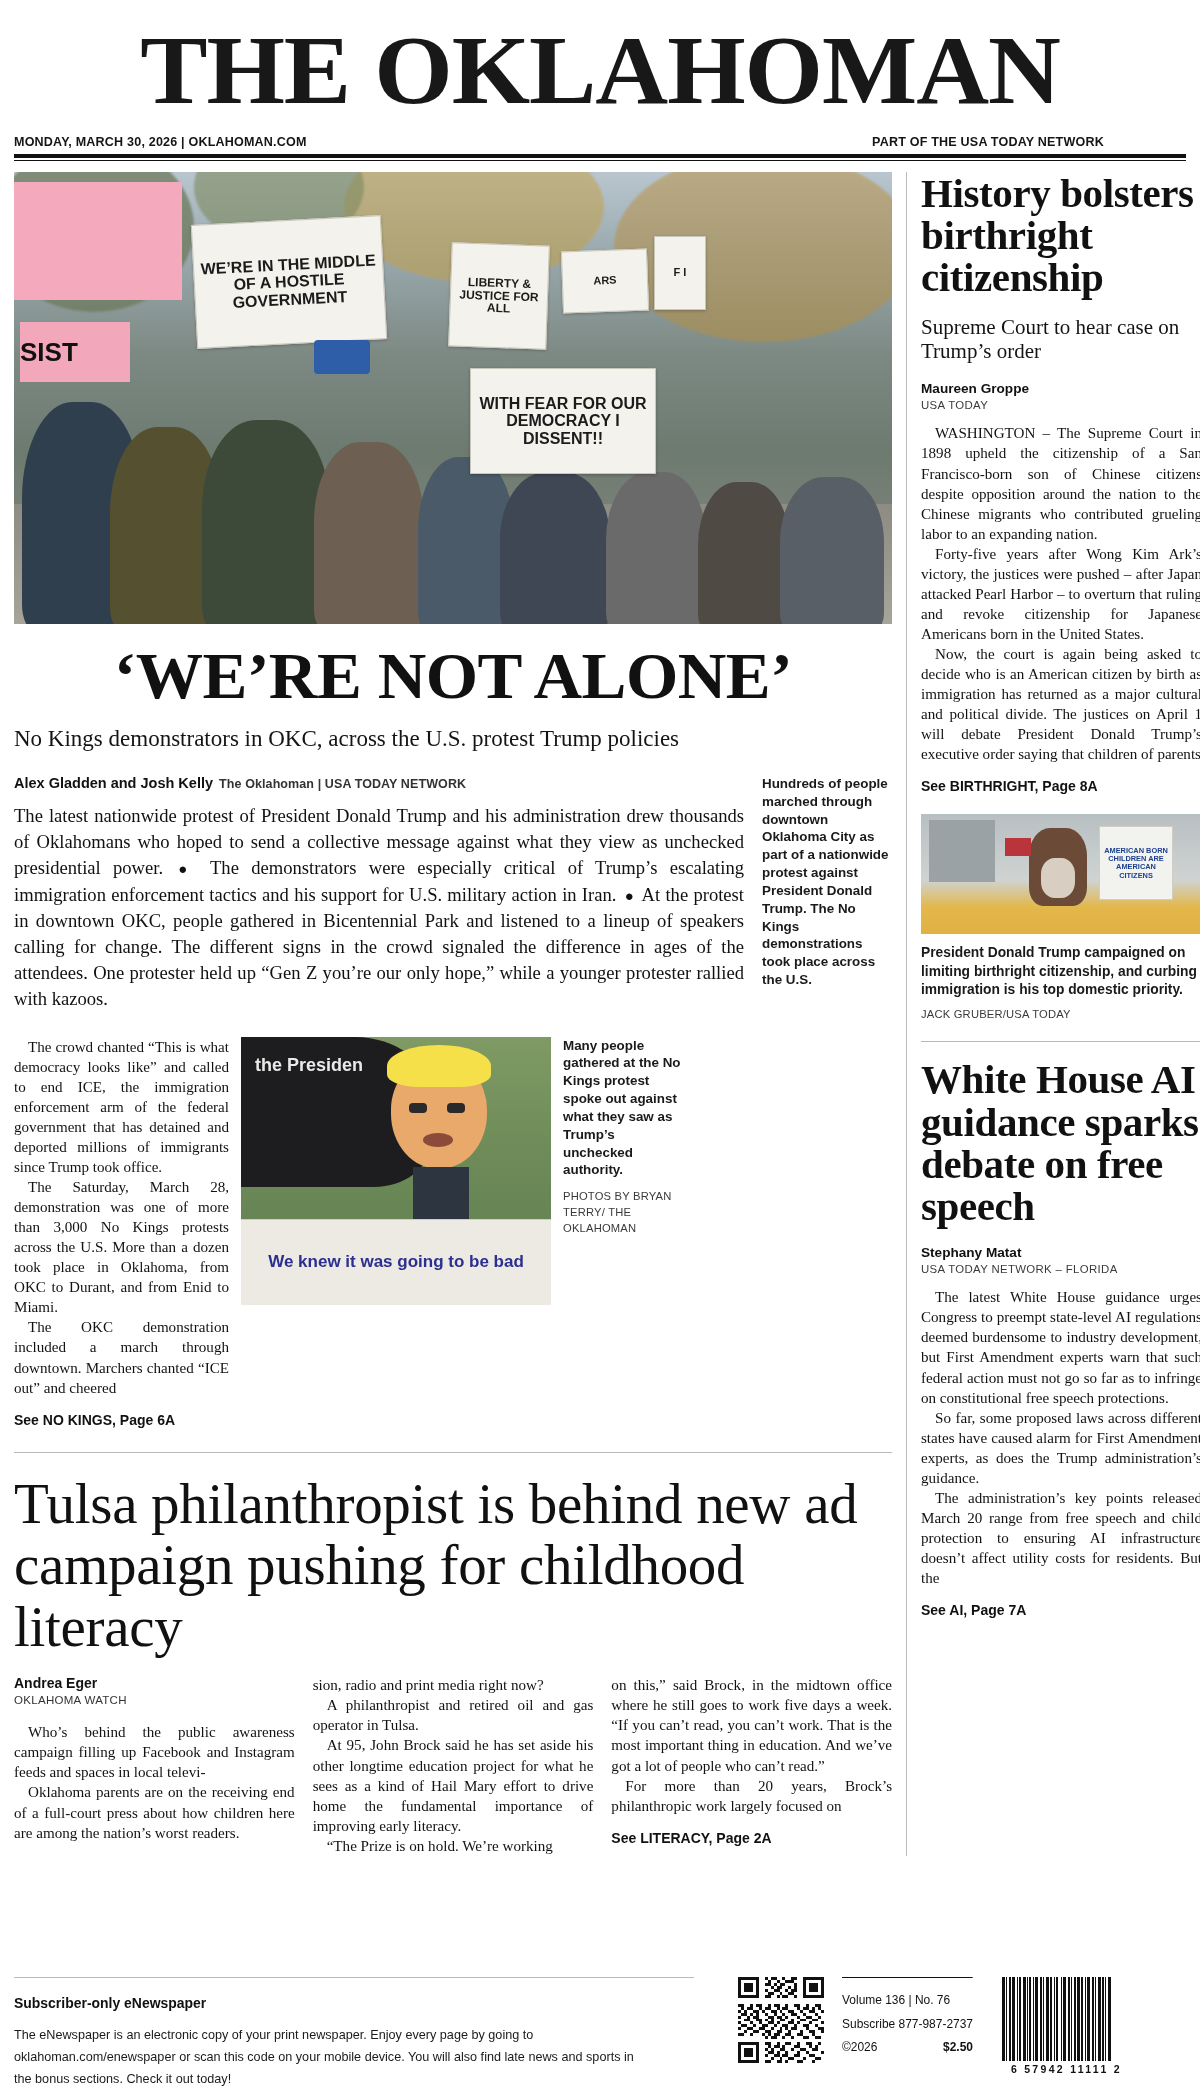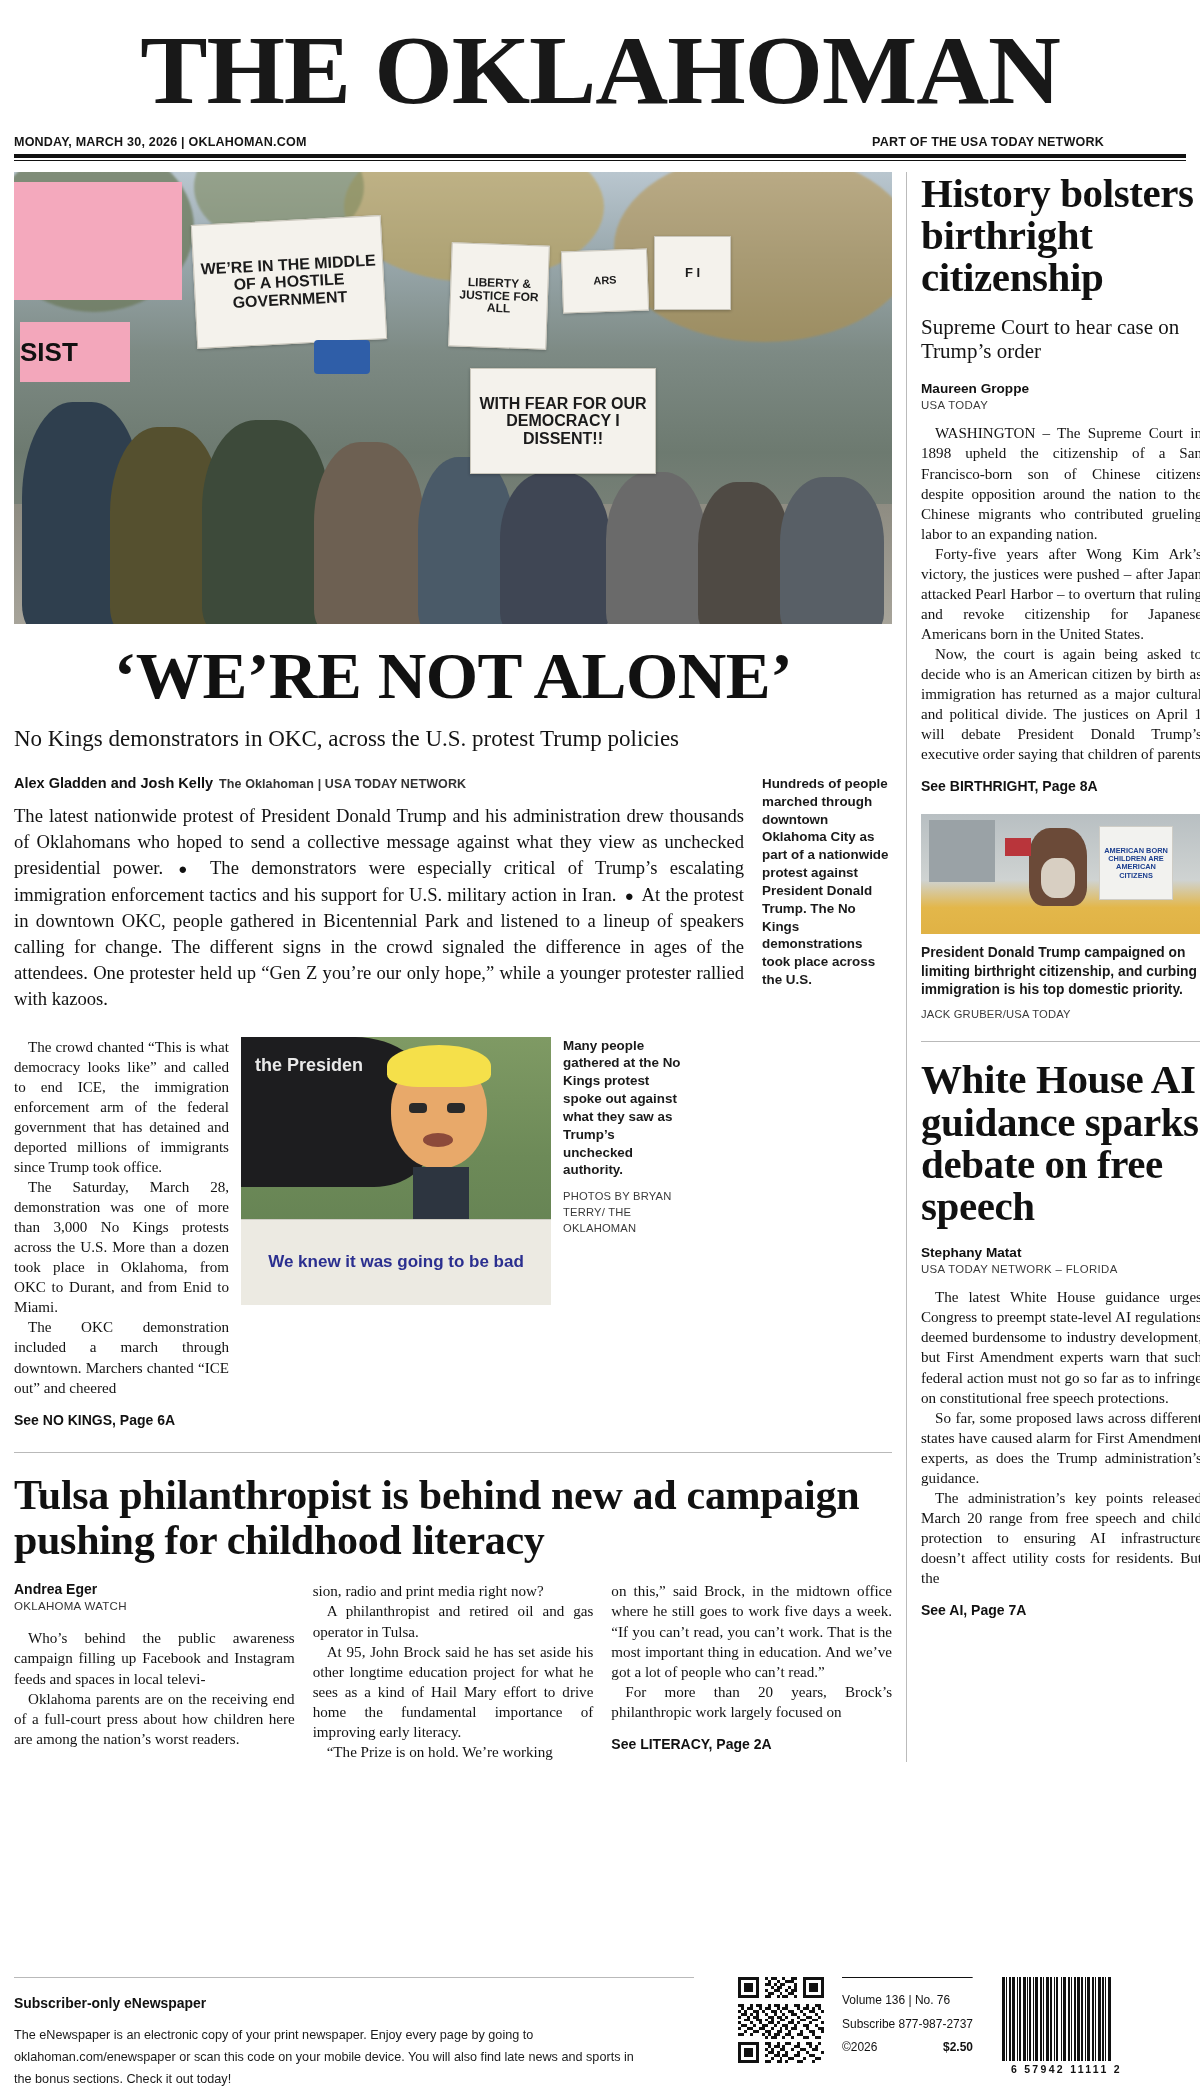--- a/index.html
+++ b/index.html
@@ -130,21 +130,21 @@
     font-weight:400; font-size:11.2px; line-height:1.42;
     color:#3a3a3a; letter-spacing:0.2px; margin-top:10px;
   }
 
   .photo2 { width:100%; height:268px; position:relative; overflow:hidden; background:#7a8f6e; }
 
   
   .hrule { border-top:1px solid #b9b9b9; margin:24px 0 0 0; }
   .lit-hed {
     font-family:"Liberation Serif", serif;
-    font-weight:700; font-size:42px; line-height:1.08;
+    font-weight:400; font-size:57px; line-height:1.08;
     margin:20px 0 16px 0; color:#111; letter-spacing:-0.3px;
   }
   .lit-cols { display:flex; margin-top:18px; gap:18px; }
   .lit-col { flex:1 1 0; }
   .lit-byline {
     font-family:"Liberation Sans", sans-serif;
     font-weight:700; font-size:14px; color:#111;
   }
   .lit-org {
     font-family:"Liberation Sans", sans-serif;
@@ -257,21 +257,21 @@
         <div class="ph-crowd" style="left:684px;top:310px;width:92px;height:150px;background:#4f4a44;"></div>
         <div class="ph-crowd" style="left:766px;top:305px;width:104px;height:155px;background:#585f66;"></div>
 
         <div style="position:absolute;left:0;top:10px;width:168px;height:118px;background:#f4a9bd;"></div>
         <div style="position:absolute;left:6px;top:150px;width:110px;height:60px;background:#f3a7bb;font-family:'Liberation Sans',sans-serif;font-weight:700;font-size:26px;color:#111;display:flex;align-items:center;">SIST</div>
 
         <div class="sign" style="left:180px;top:48px;width:190px;height:124px;font-size:16px;transform:rotate(-3deg);">WE’RE IN THE MIDDLE OF A HOSTILE GOVERNMENT</div>
         <div class="sign" style="left:436px;top:72px;width:98px;height:104px;font-size:12px;transform:rotate(2deg);">LIBERTY &amp; JUSTICE FOR ALL</div>
         <div class="sign" style="left:456px;top:196px;width:186px;height:106px;font-size:16px;">WITH FEAR FOR OUR DEMOCRACY I DISSENT!!</div>
         <div class="sign" style="left:548px;top:78px;width:86px;height:62px;font-size:11px;transform:rotate(-2deg);">ARS</div>
-        <div class="sign" style="left:640px;top:64px;width:77px;height:74px;font-size:13px;">F I</div>
+        <div class="sign" style="left:640px;top:64px;width:52px;height:74px;font-size:11px;">F I</div>
         <div style="position:absolute;left:300px;top:168px;width:56px;height:34px;background:#2f5ea8;border-radius:4px;"></div>
       </div>
 
       <div class="main-hed">‘WE’RE NOT ALONE’</div>
       <div class="main-deck">No Kings demonstrators in OKC, across the U.S. protest Trump policies</div>
 
       <div style="display:flex;">
         <div style="width:730px;flex:0 0 730px;">
           <div class="byline">
             <span>Alex Gladden and Josh Kelly</span><span class="org">The Oklahoman | USA TODAY NETWORK</span>

